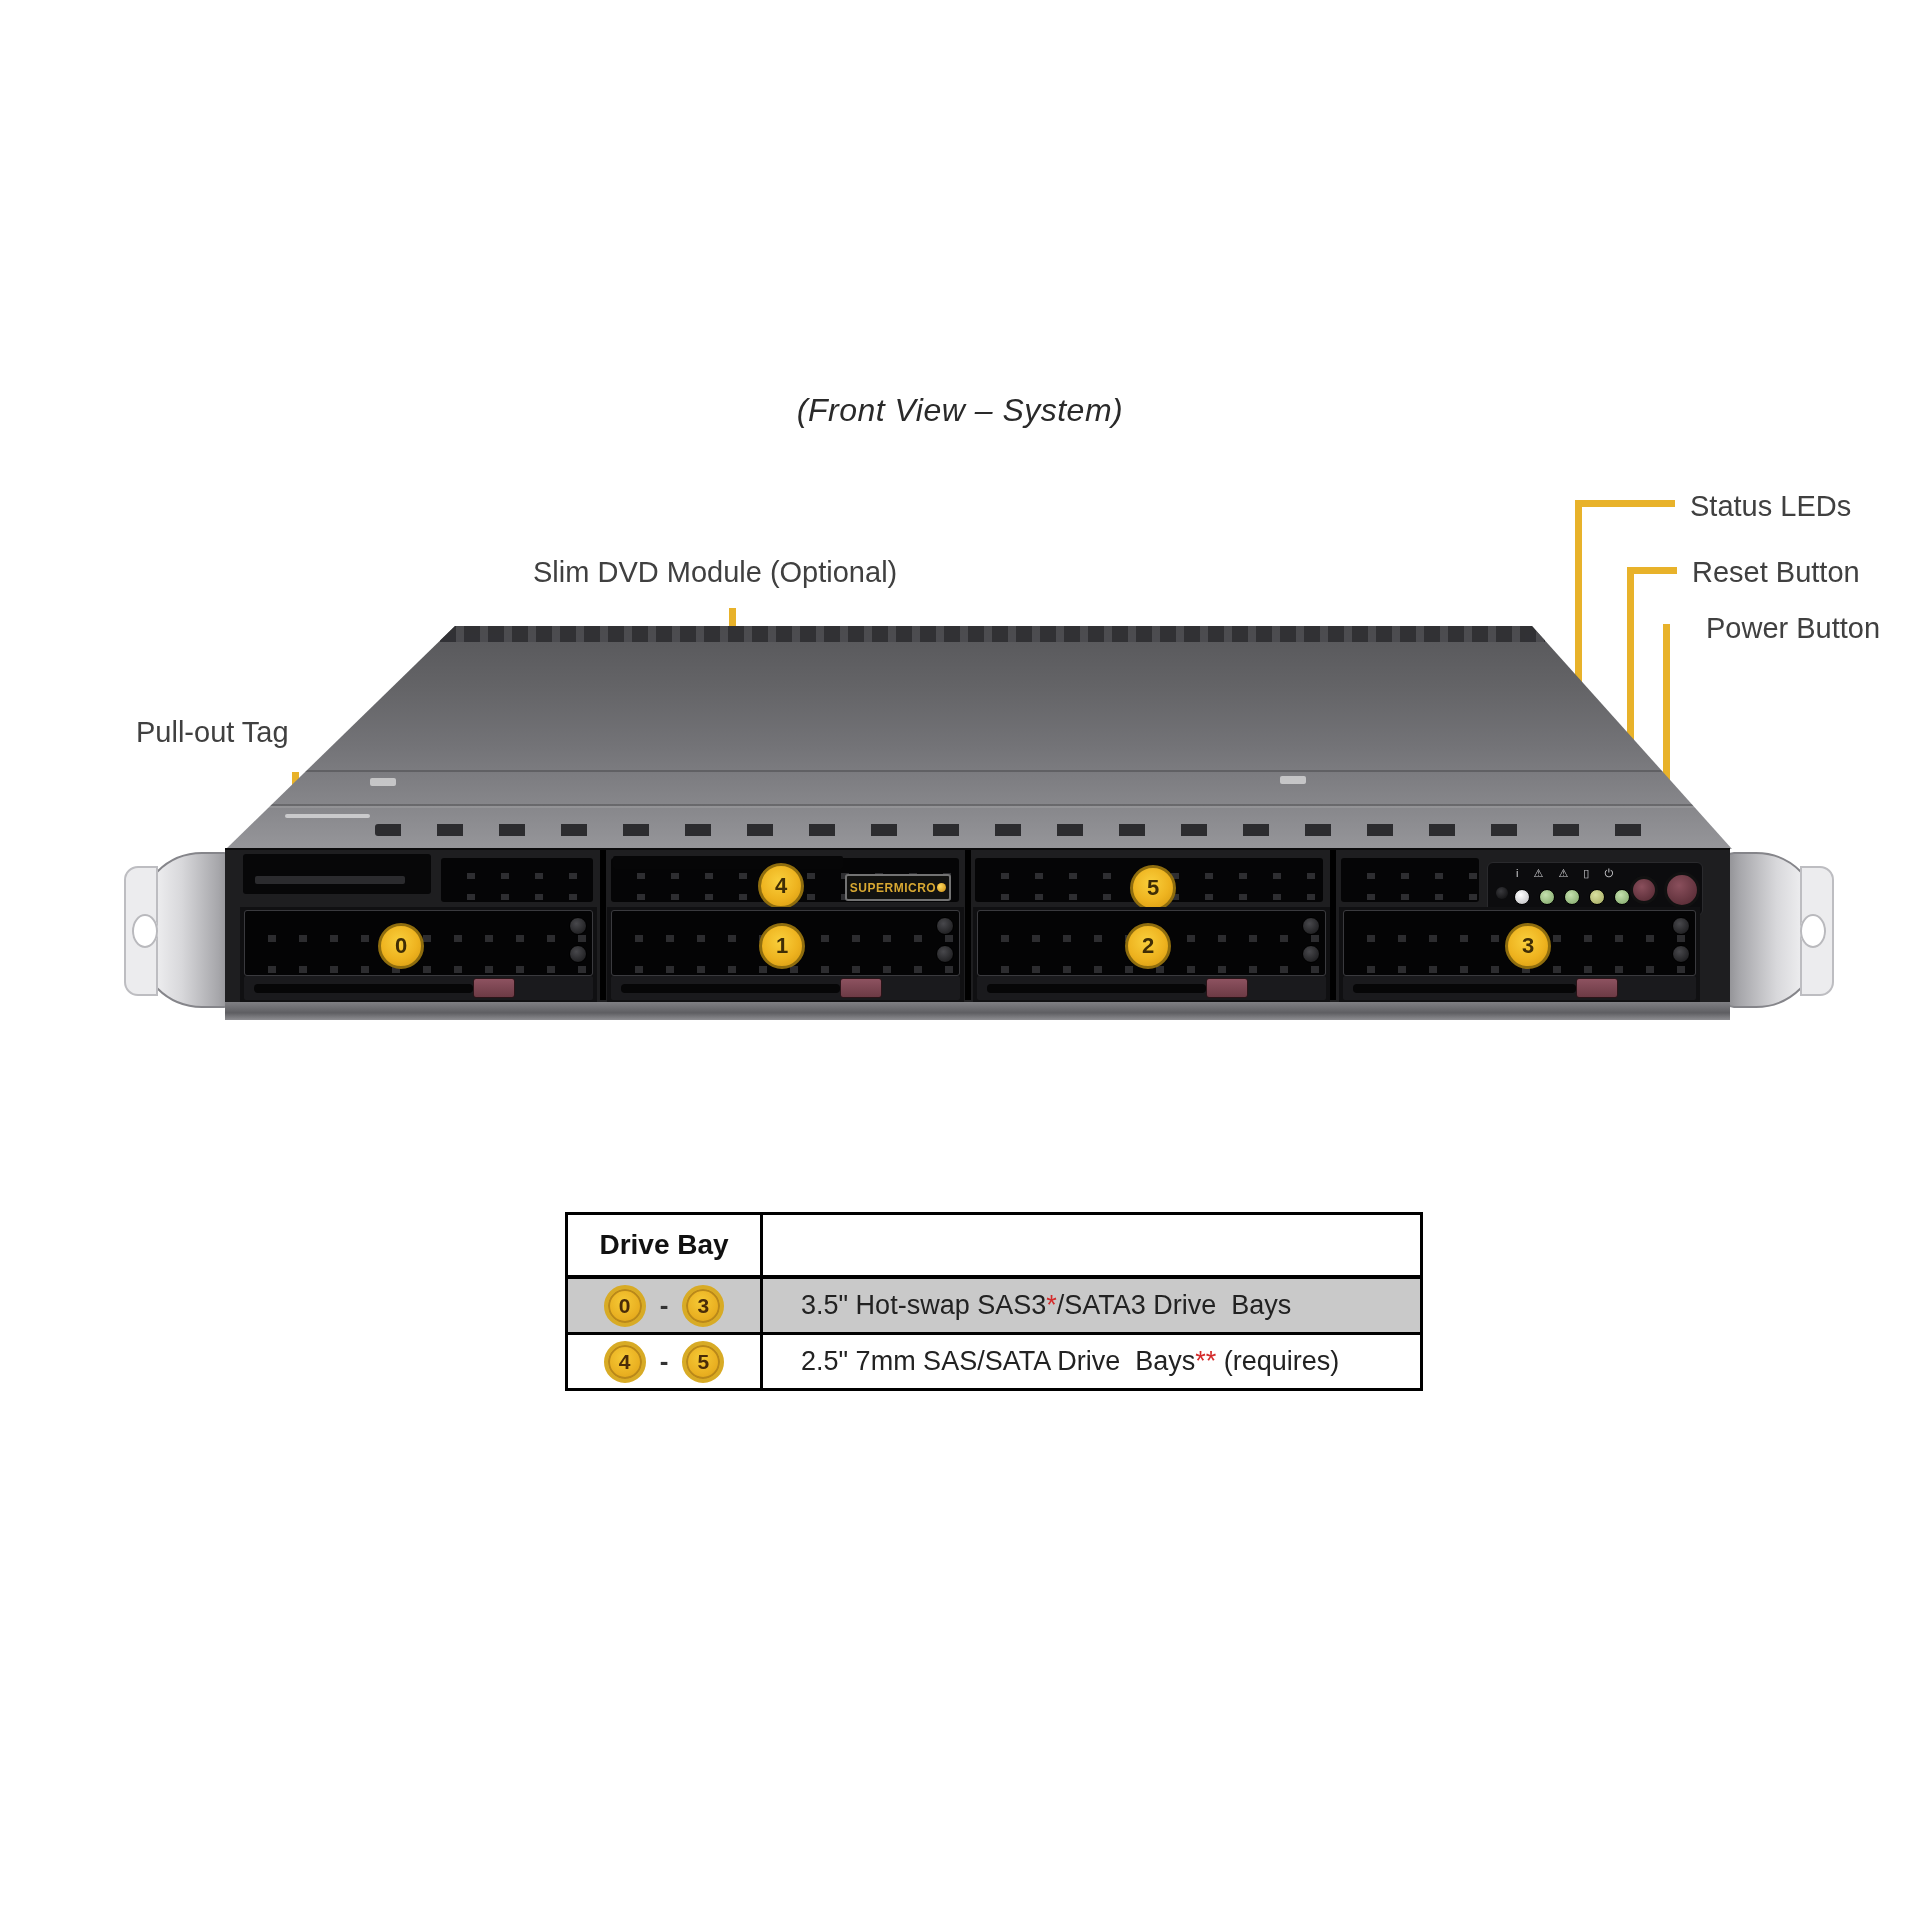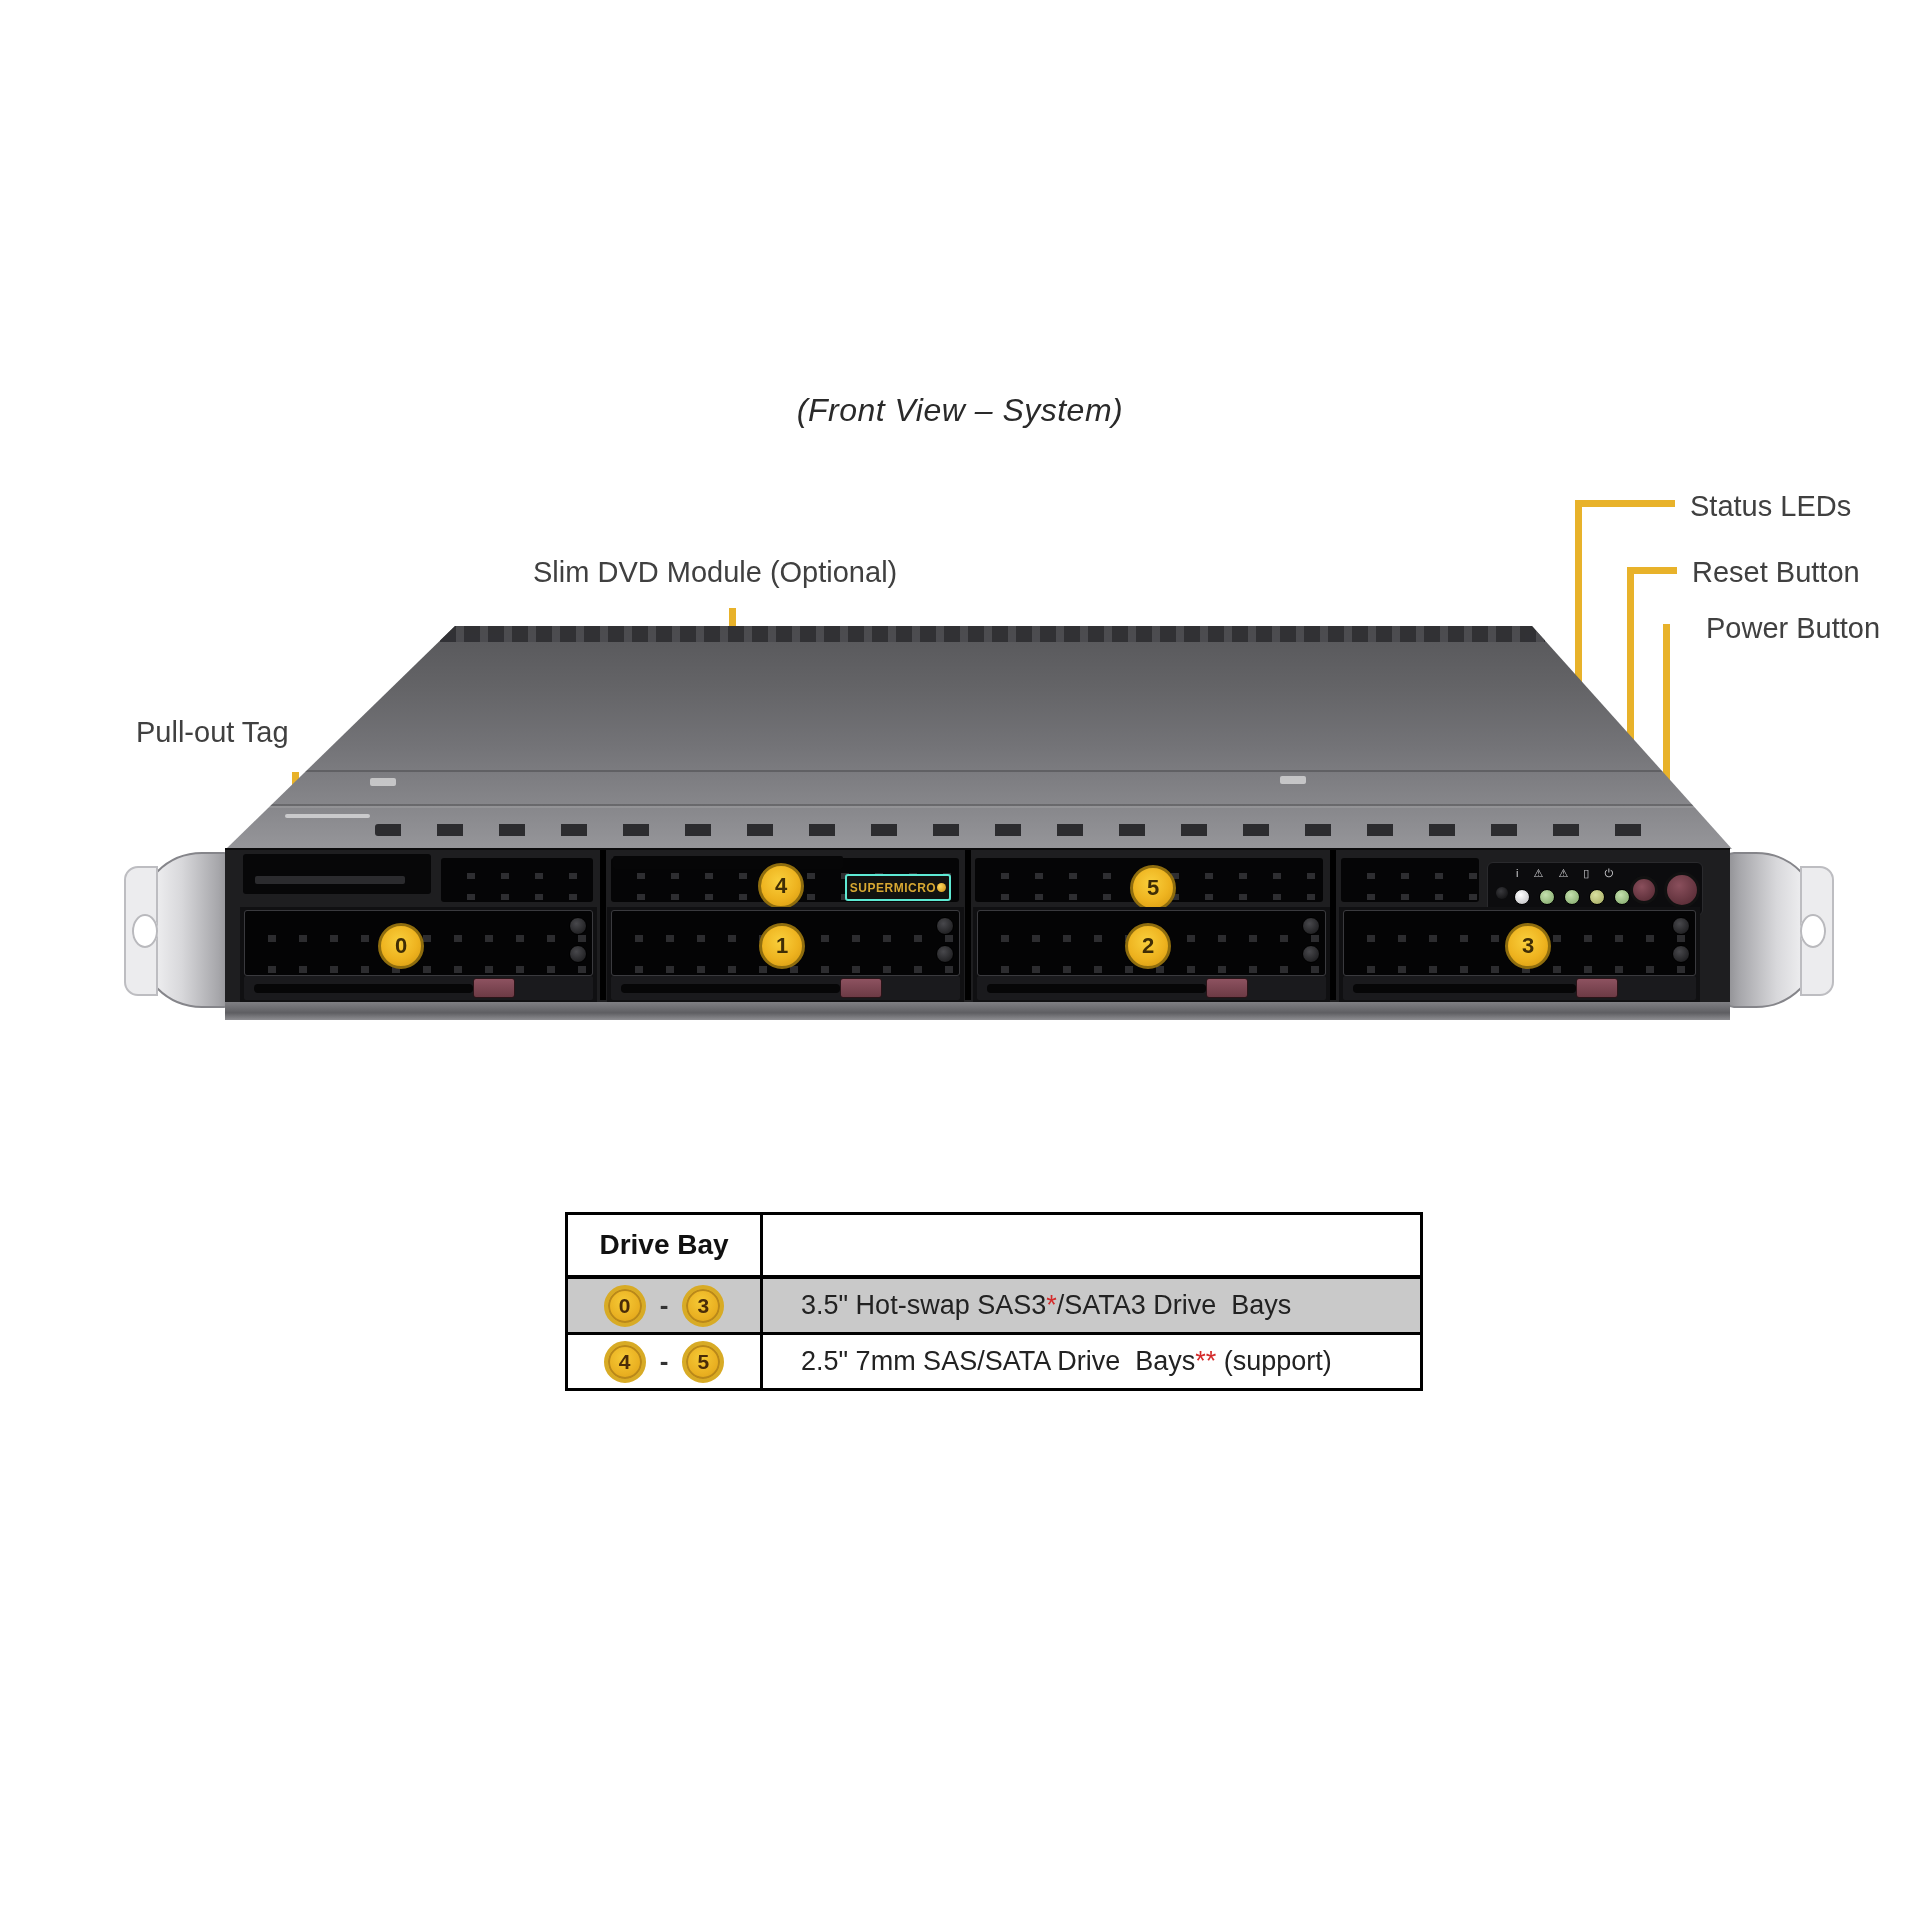--- a/index.html
+++ b/index.html
@@ -66,21 +66,21 @@
     border-radius:3px;
   }
   .pullout-slot::after{
     content:"";position:absolute;left:12px;top:22px;width:150px;height:8px;
     background:#2b2b2e;border-radius:2px;
   }
   .dvd-slot{position:absolute;left:388px;top:6px;width:230px;height:13px;background:#060607;border-radius:2px;}
 
   .badge{
     position:absolute;left:620px;top:24px;width:106px;height:27px;
-    background:#121210;border:2px solid #5eead4;border-radius:3px;box-sizing:border-box;
+    background:#121210;border:2px solid #737373;border-radius:3px;box-sizing:border-box;
     display:flex;align-items:center;justify-content:center;
     color:#d8a832;font-size:12px;font-weight:bold;letter-spacing:.5px;white-space:nowrap;
   }
   .badge::after{
     content:"";width:9px;height:9px;border-radius:50%;margin-left:1px;
     background:radial-gradient(circle at 35% 35%,#ffd95e,#c98a10);
   }
 
   .numcircle{
     position:absolute;width:46px;height:46px;border-radius:50%;
@@ -298,18 +298,18 @@
       <span class="tcircle">3</span>
     </div>
     <div class="desc-cell"><span>3.5" Hot-swap SAS3</span><span class="red">*</span><span>/SATA3 Drive  Bays</span></div>
   </div>
   <div class="t-row">
     <div class="bay-cell">
       <span class="tcircle">4</span>
       <span class="dash">-</span>
       <span class="tcircle">5</span>
     </div>
-    <div class="desc-cell"><span>2.5" 7mm SAS/SATA Drive  Bays</span><span class="red">**</span><span> (support)</span></div>
+    <div class="desc-cell"><span>2.5" 7mm SAS/SATA Drive  Bays</span><span class="red">**</span><span> (requires)</span></div>
   </div>
 </div>
 
 <div class="abs footnotes">
 </div>
 
 </body></html>

